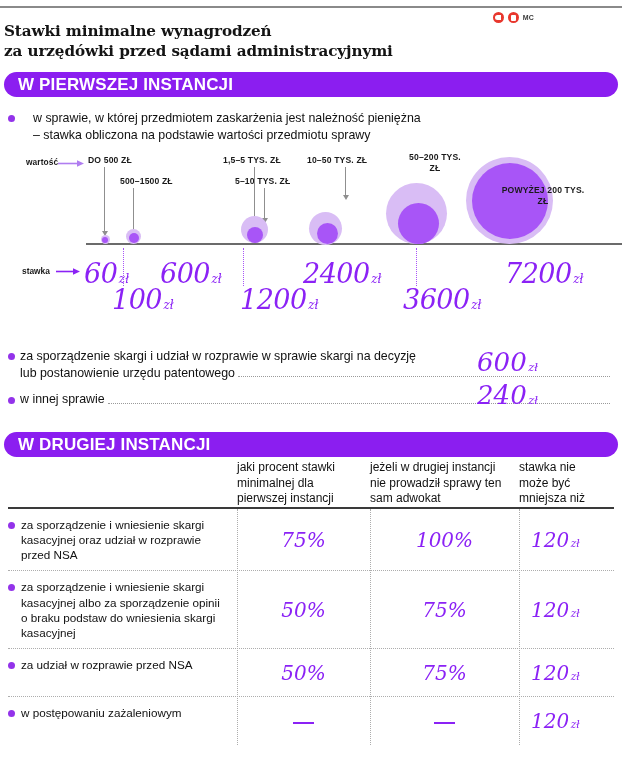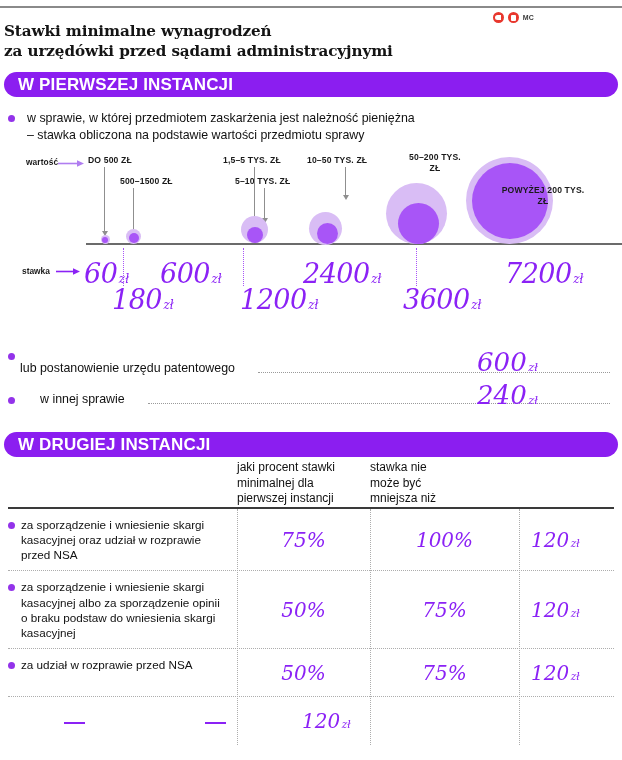--- a/index.html
+++ b/index.html
@@ -60,21 +60,21 @@
   #bar1 { top: 72px; }
   #bar2 { top: 432px; }
 
   
   .bullet-dot {
     width: 7px; height: 7px; border-radius: 50%;
     background: #9333ea; flex: 0 0 auto;
   }
   .lead-bullet {
     position: absolute; left: 8px; top: 110px;
-    display: flex; gap: 12px; align-items: flex-start;
+    display: flex; gap: 18px; align-items: flex-start;
   }
   .lead-bullet .bullet-dot { margin-top: 5px; }
   .lead-bullet .txt {
     font-size: 12.4px; line-height: 16.5px; color: #111;
   }
 
   
   .chart { position: absolute; left: 0; top: 140px; width: 622px; height: 125px; }
   .baseline {
     position: absolute; left: 86px; top: 103px; width: 536px; height: 1.6px;
@@ -124,21 +124,21 @@
   .money .num { font-size: 27px; letter-spacing: -0.5px; }
   .money .zl  { font-size: 12px; margin-left: 1.5px; }
 
   
   .fee-row { position: absolute; left: 8px; width: 606px; }
   .fee-row .line1 {
     display: flex; gap: 5px; align-items: flex-start;
     font-size: 12.4px; line-height: 16.5px; color: #111;
   }
   .fee-row .line1 .bullet-dot { margin-top: 5px; }
-  .fee-tail { display: flex; align-items: flex-end; gap: 20px; }
+  .fee-tail { display: flex; align-items: flex-end; }
   .fee-tail .lbl { font-size: 12.4px; color: #111; line-height: 16.5px;
     white-space: nowrap; padding-left: 12px; }
   .fee-tail .dots {
     flex: 1 1 auto; border-bottom: 1.4px dotted #9a9a9a;
     margin: 0 4px 4px 3px; height: 1px;
   }
   .fee-val {
     position: absolute; right: 4px;
     font-family: "DejaVu Serif", serif; font-style: italic; color: #8b22f5;
   }
@@ -272,21 +272,21 @@
     </svg>
 
     <div class="vsep" style="left:123px; top:-10px; height:38px;"></div>
     <div class="vsep" style="left:243px; top:-10px; height:38px;"></div>
     <div class="vsep" style="left:416px; top:-10px; height:38px;"></div>
 
     <div class="money" style="left:84px;  top:0px;">
       <span class="num">60</span><span class="zl">zł</span>
     </div>
     <div class="money" style="left:112px; top:26px;">
-      <span class="num">180</span><span class="zl">zł</span>
+      <span class="num">100</span><span class="zl">zł</span>
     </div>
     <div class="money" style="left:160px; top:0px;">
       <span class="num">600</span><span class="zl">zł</span>
     </div>
     <div class="money" style="left:240px; top:26px;">
       <span class="num">1200</span><span class="zl">zł</span>
     </div>
     <div class="money" style="left:303px; top:0px;">
       <span class="num">2400</span><span class="zl">zł</span>
     </div>
@@ -294,20 +294,21 @@
       <span class="num">3600</span><span class="zl">zł</span>
     </div>
     <div class="money" style="left:505px; top:0px;">
       <span class="num">7200</span><span class="zl">zł</span>
     </div>
   </div>
 
   <div class="fee-row" style="top:348px;">
     <div class="line1">
       <span class="bullet-dot"></span>
+      <span>za sporządzenie skargi i udział w rozprawie w sprawie skargi na decyzję</span>
     </div>
     <div class="fee-tail">
       <span class="lbl">lub postanowienie urzędu patentowego</span>
       <span class="dots"></span>
     </div>
   </div>
   <div class="fee-val" style="top:347px;">
     <span class="num">600</span><span class="zl">zł</span>
   </div>
 
@@ -323,20 +324,21 @@
   </div>
 
   <div class="section-bar" id="bar2">
     <span>W DRUGIEJ INSTANCJI</span>
   </div>
 
   <div class="tbl">
     <div class="thead">
       <div class="c0 hcell"></div>
       <div class="c1 hcell">jaki procent stawki minimalnej dla pierwszej instancji</div>
+      <div class="c2 hcell">jeżeli w drugiej instancji nie prowadził sprawy ten sam adwokat</div>
       <div class="c3 hcell">stawka nie może być mniejsza niż</div>
     </div>
 
     <div class="tbody">
       <div class="colsep" style="left:229px;"></div>
       <div class="colsep" style="left:362px;"></div>
       <div class="colsep" style="left:511px;"></div>
 
       <div class="trow" style="min-height:62px;">
         <div class="c0">
@@ -380,20 +382,24 @@
         </div>
         <div class="c2">
           <span class="cellval"><span class="num">75%</span></span>
         </div>
         <div class="c3">
           <span class="cellval"><span class="num">120</span><span class="zl">zł</span></span>
         </div>
       </div>
 
       <div class="trow" style="min-height:48px;">
+        <div class="c0">
+          <span class="bullet-dot"></span>
+          <span class="t">w postępowaniu zażaleniowym</span>
+        </div>
         <div class="c1">
           <span class="dash">—</span>
         </div>
         <div class="c2">
           <span class="dash">—</span>
         </div>
         <div class="c3">
           <span class="cellval"><span class="num">120</span><span class="zl">zł</span></span>
         </div>
       </div>

